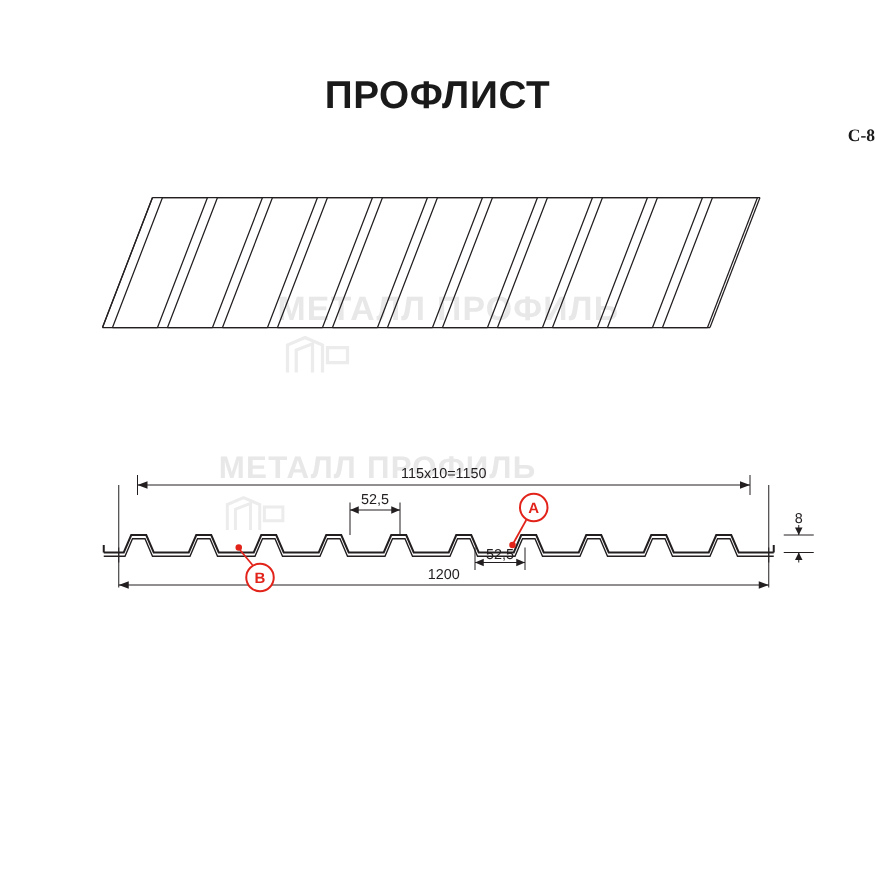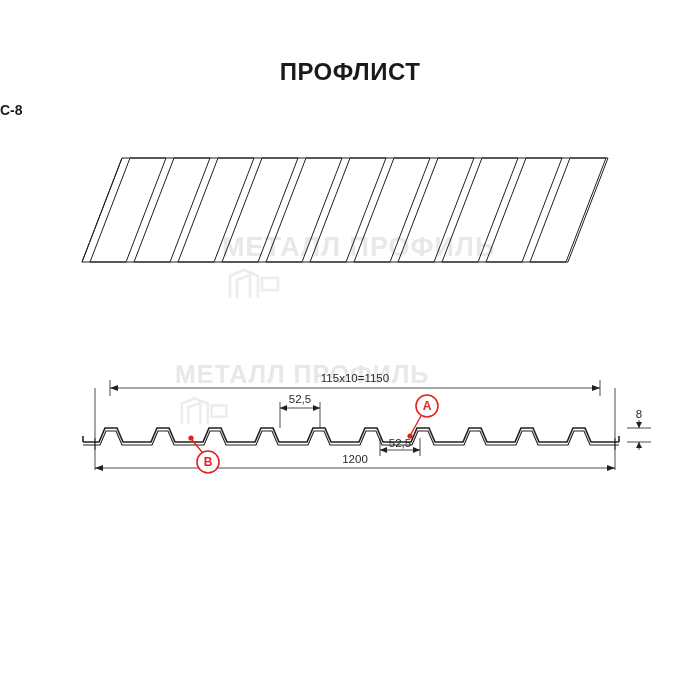--- a/index.html
+++ b/index.html
@@ -19,34 +19,35 @@
     position: relative;
     width: 700px;
     height: 700px;
   }
   .title {
     position: absolute;
     top: 58px;
     left: 0;
     width: 700px;
     text-align: center;
-    font-size: 24px;
+    font-size: 31px;
     font-weight: bold;
     letter-spacing: 0.5px;
     color: #1a1a1a;
   }
   .subtitle {
     position: absolute;
     top: 102px;
     left: 0;
     width: 700px;
-    text-align: left;
+    text-align: right;
     font-size: 14px;
     font-weight: bold;
     color: #1a1a1a;
+    font-family: Liberation Serif, serif;
   }
   .iso-wrap {
     position: absolute;
     top: 140px;
     left: 60px;
     width: 580px;
     height: 170px;
   }
   .section-wrap {
     position: absolute;

